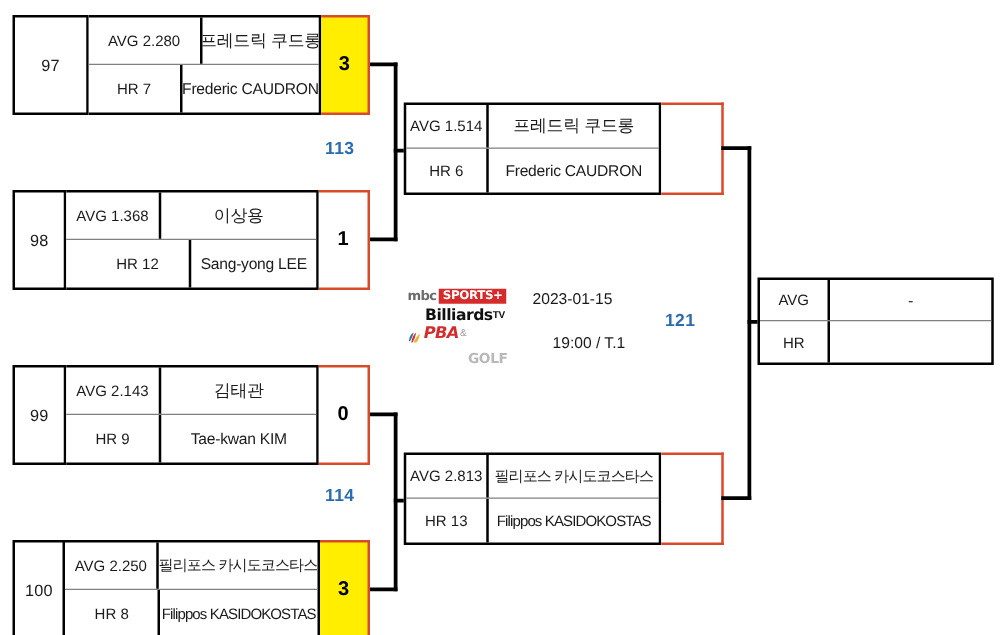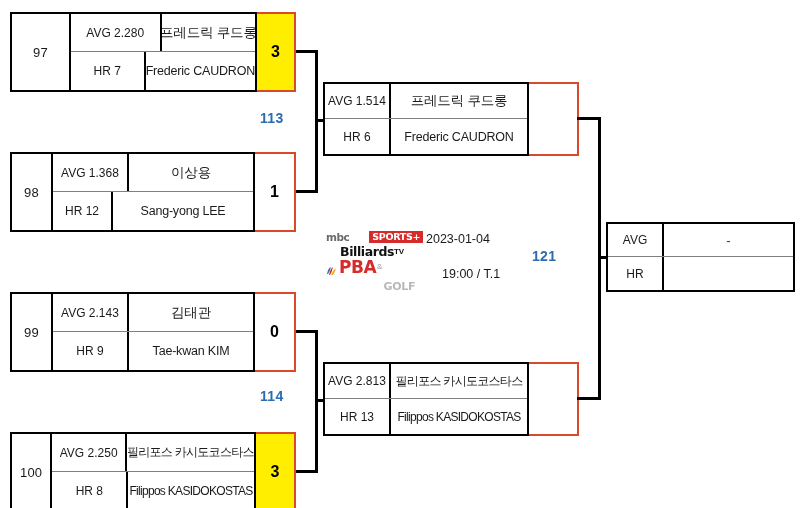--- a/index.html
+++ b/index.html
@@ -183,21 +183,21 @@
     color: #6b6b6b;
     letter-spacing: -0.5px;
     font-family: "DejaVu Sans", sans-serif;
   }
   .sports-badge {
     background: #d62b2b;
     color: #ffffff;
     font-size: 9.5px;
     font-weight: bold;
     padding: 1px 3px 1px 3px;
-    margin-left: 20px;
+    margin-left: 2px;
     letter-spacing: -0.3px;
     line-height: 10px;
     font-family: "DejaVu Sans", sans-serif;
   }
   .billiards-text {
     font-size: 12.5px;
     font-weight: bold;
     color: #111111;
     letter-spacing: -0.4px;
     font-family: "DejaVu Sans", sans-serif;
@@ -210,25 +210,26 @@
     letter-spacing: -0.2px;
   }
   .pba-icon {
     width: 11px;
     height: 10px;
     margin-right: 2px;
     display: inline-block;
     position: relative;
   }
   .pba-text {
-    font-size: 17px;
+    font-size: 13px;
     font-weight: bold;
     color: #d62b2b;
     letter-spacing: -0.5px;
     font-family: "DejaVu Sans", sans-serif;
+    font-style: italic;
   }
   .amp-text {
     font-size: 8px;
     color: #999999;
     margin: 0 1px;
   }
   .golf-text {
     font-size: 11px;
     font-weight: bold;
     color: #b8b8b8;
@@ -265,21 +266,21 @@
   </div>
 
   <div class="match" style="left:10px; top:152px; width:286px; height:80px;">
     <div class="seed-cell" style="width:43px;">98</div>
     <div class="info-cell">
       <div class="info-row top">
         <div class="stat-cell" style="width:76px;">AVG 1.368</div>
         <div class="name-cell kor">이상용</div>
       </div>
       <div class="info-row">
-        <div class="stat-cell" style="width:60px;">HR 12</div>
+        <div class="stat-cell" style="width:84px;margin-left:16px;">HR 12</div>
         <div class="name-cell eng">Sang-yong LEE</div>
       </div>
     </div>
     <div class="score-cell" style="width:41px;">1</div>
   </div>
 
   <div class="match" style="left:10px; top:292px; width:286px; height:80px;">
     <div class="seed-cell" style="width:43px;">99</div>
     <div class="info-cell">
       <div class="info-row top">
@@ -385,17 +386,17 @@
             <path d="M3 9 Q4 3 7 1 Q6 6 4 9 Z" fill="#d62b2b"></path>
             <path d="M5 9 Q7 4 10 2 Q9 7 7 9 Z" fill="#e8b423"></path>
           </svg>
         </span>
         <span class="pba-text">PBA</span>
         <span class="amp-text">&amp;</span>
         <span class="golf-text">GOLF</span>
       </div>
     </div>
 
-    <div class="sched" style="left:100px; top:3px;">2023-01-04</div>
+    <div class="sched" style="left:100px; top:3px;">2023-01-15</div>
     <div class="sched" style="left:116px; top:38px;">19:00 / T.1</div>
   </div>
 
 </div>
 
 </body></html>

